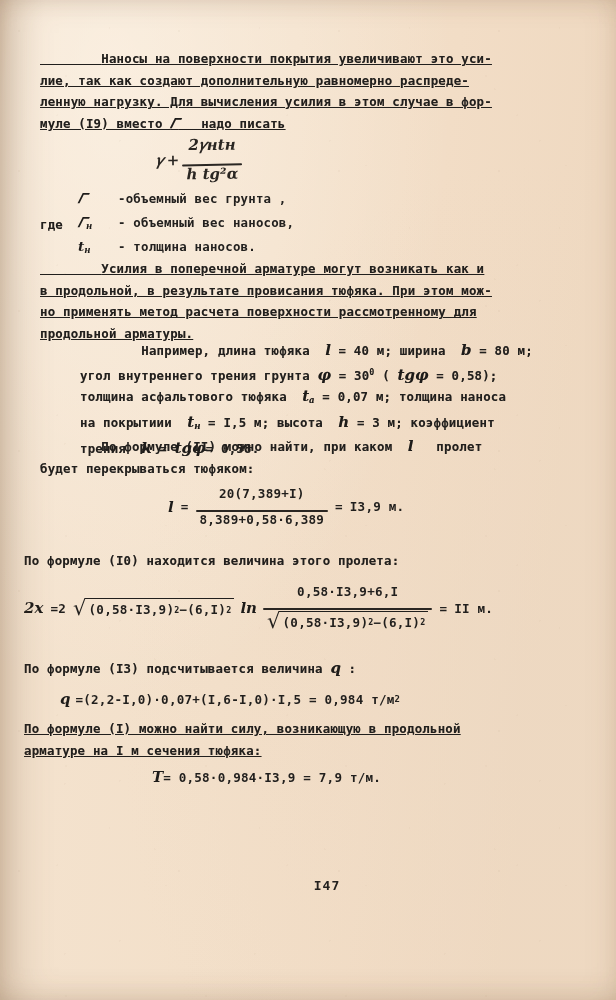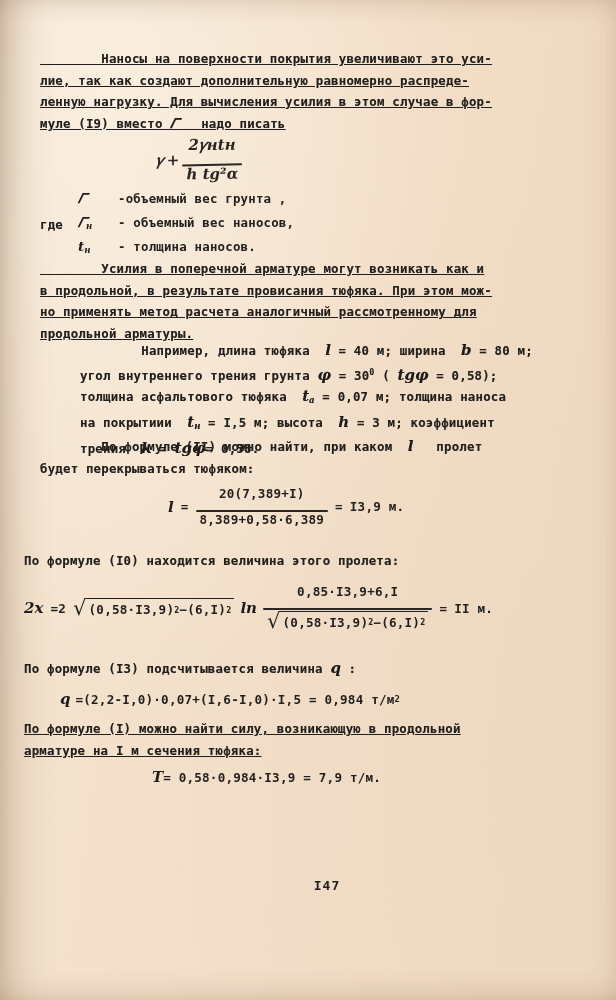--- a/index.html
+++ b/index.html
@@ -215,21 +215,21 @@
       </div>
       <div class="wrow">
         <span class="wsym sym">t<sub class="s">н</sub></span>
         <span>- толщина наносов.</span>
       </div>
     </div>
 
     <div class="blk" id="p2">
       <p class="para">        Усилия в поперечной арматуре могут возникать как и
 в продольной, в результате провисания тюфяка. При этом мож-
-но применять метод расчета аналогичный рассмотренному для
+но применять метод расчета поверхности рассмотренному для
 продольной арматуры.</p>
     </div>
 
     <div class="blk" id="p3">
       <div class="line"><span>        Например, длина тюфяка  </span><span class="sym big">l</span><span> = 40 м; ширина  </span><span class="sym big">b</span><span> = 80 м;</span></div>
 
       <div class="line"><span>угол внутреннего трения грунта </span><span class="sym big">φ</span><span> = 30</span><sup class="deg">0</sup><span> ( </span><span class="sym big">tgφ</span><span> = 0,58);</span></div>
 
       <div class="line"><span>толщина асфальтового тюфяка  </span><span class="sym big"><span>t</span><sub class="s">a</sub></span><span> = 0,07 м; толщина наноса</span></div>
 
@@ -261,21 +261,21 @@
 
     <div class="blk disp" id="f-2x">
       <span class="sym big">2x</span>
       <span class="eq">=2</span>
       <span class="sqrt">
         <span class="radsign">√</span>
         <span class="radicand">(0,58·I3,9)<sup class="pw">2</sup>−(6,I)<sup class="pw">2</sup></span>
       </span>
       <span class="sym big" style="margin:0 6px 0 6px;">ln</span>
       <span class="frac">
-        <span class="num">0,85·I3,9+6,I</span>
+        <span class="num">0,58·I3,9+6,I</span>
         <span class="bar"></span>
         <span class="den">
           <span class="sqrt">
             <span class="radsign">√</span>
             <span class="radicand">(0,58·I3,9)<sup class="pw">2</sup>−(6,I)<sup class="pw">2</sup></span>
           </span>
         </span>
       </span>
       <span class="eq">=</span>
       <span>II м.</span>

